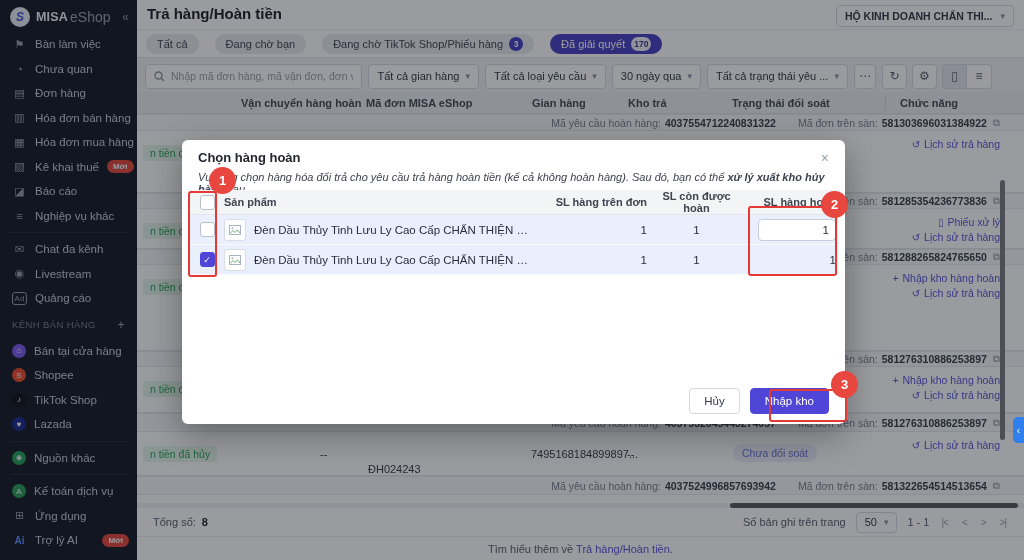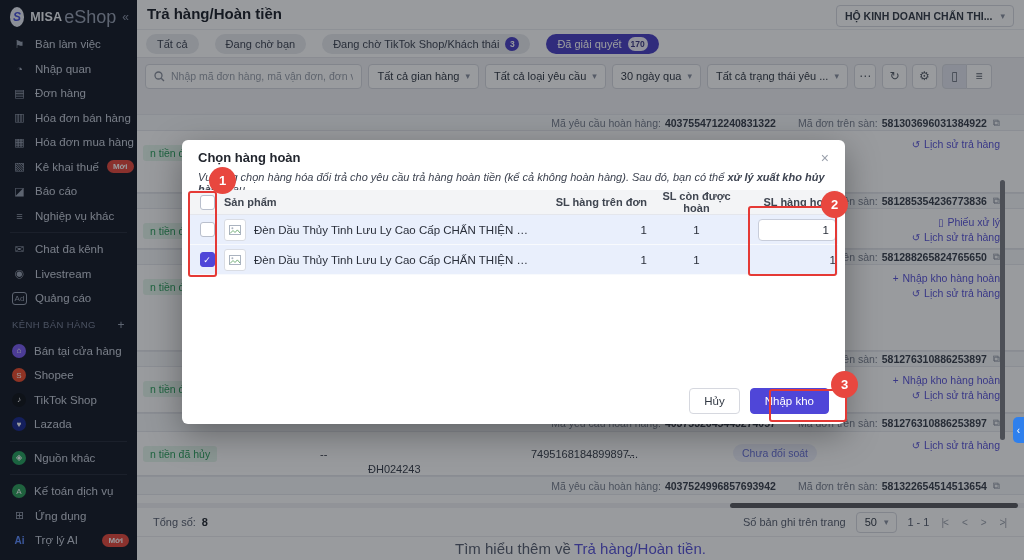--- a/index.html
+++ b/index.html
@@ -5,21 +5,21 @@
   * { box-sizing: border-box; margin: 0; padding: 0; }
   html,body { width:1024px; height:560px; }
   body { font-family:"Liberation Sans","DejaVu Sans",sans-serif; font-size:12px; color:#2b3039; }
   #app { position:relative; width:1024px; height:560px; overflow:hidden; background:#fff; }
 
   
   #sidebar { position:absolute; left:0; top:0; width:137px; height:560px; background:#161b27; z-index:1; }
   .logo-row { display:flex; align-items:center; gap:6px; padding:6px 8px 4px 10px; height:32px; }
   .logo-circle { width:20px; height:20px; border-radius:50%; background:#e9ecf5; color:#4650d8; font-weight:800; font-style:italic; font-size:12px; display:flex; align-items:center; justify-content:center; }
   .brand { color:#f2f4f9; font-weight:800; font-size:12.5px; letter-spacing:.2px; }
-  .brand-suffix { color:#9aa2b4; font-weight:500; font-size:18px; margin-left:-4px; }
+  .brand-suffix { color:#9aa2b4; font-weight:500; font-size:14px; margin-left:-4px; }
   .collapse { margin-left:auto; color:#8b93a6; font-size:12px; cursor:pointer; }
   .side-item { display:flex; align-items:center; gap:8px; height:24.5px; padding:0 8px 0 12px; color:#c6ccd8; font-size:11.5px; cursor:pointer; white-space:nowrap; }
   .side-item .ic { width:15px; text-align:center; color:#98a0b0; font-size:11px; flex:0 0 15px; }
   .side-item .ic.boxed { border:1px solid #98a0b0; border-radius:3px; font-size:8px; line-height:11px; height:13px; }
   .side-item .ic.ai { color:#5f8dff; font-weight:700; font-size:10px; }
   .chan { width:14px; height:14px; border-radius:50%; color:#fff; font-size:8px; display:flex; align-items:center; justify-content:center; flex:0 0 14px; }
   .side-divider { height:1px; background:#262c3a; margin:4px 10px; }
   .side-section { display:flex; align-items:center; height:28px; padding:0 12px; color:#788096; font-size:9.5px; letter-spacing:.4px; }
   .side-section .plus { margin-left:auto; color:#9aa2b4; font-size:12px; cursor:pointer; }
   .badge-new { margin-left:auto; background:#e5493d; color:#fff; font-size:8px; font-weight:700; padding:2px 6px; border-radius:8px; }
@@ -75,21 +75,21 @@
   .recon-pill { position:absolute; left:596px; top:12px; background:#eef0fb; color:#6a72d8; font-size:10.5px; padding:3px 9px; border-radius:10px; white-space:nowrap; }
 
   #vthumb { position:absolute; left:863px; top:180px; width:5px; height:260px; border-radius:3px; background:#7a7c84; cursor:pointer; }
   #hthumb { position:absolute; left:593px; top:503px; width:288px; height:5px; border-radius:3px; background:#5a5b60; cursor:pointer; }
 
   #pagebar { position:absolute; top:508px; left:0; right:0; height:29px; background:#fff; display:flex; align-items:center; padding:0 16px; border-bottom:1px solid #ececf0; font-size:11px; color:#596070; }
   #pagebar b { color:#262b33; margin-left:6px; }
   .pag-right { margin-left:auto; display:flex; align-items:center; gap:10px; }
   .pp-select { display:flex; align-items:center; gap:7px; border:1px solid #d7d9e0; border-radius:4px; height:21px; padding:0 8px; color:#343b47; cursor:pointer; }
   .pag-ic { color:#9aa0ab; font-size:10px; letter-spacing:-1px; cursor:pointer; padding:0 2px; }
-  #learnbar { position:absolute; top:537px; left:0; right:0; bottom:0; background:#fff; display:flex; align-items:center; justify-content:center; font-size:15px; color:#596070; }
+  #learnbar { position:absolute; top:537px; left:0; right:0; bottom:0; background:#fff; display:flex; align-items:center; justify-content:center; font-size:11px; color:#596070; }
   #learnbar a { color:#5a54d8; text-decoration:none; margin-left:3px; cursor:pointer; }
 
   
   #overlay { position:absolute; inset:0; background:rgba(13,16,25,0.42); z-index:20; }
   #modal { position:absolute; left:182px; top:140px; width:663px; height:284px; background:#fff; border-radius:6px; box-shadow:0 10px 34px rgba(0,0,0,.35); z-index:30; }
   .m-head { display:flex; align-items:center; padding:10px 16px 2px 16px; }
   .m-title { font-size:13px; font-weight:700; color:#22262e; }
   .m-close { margin-left:auto; color:#9aa0ab; font-size:14px; cursor:pointer; line-height:1; }
   .m-desc { margin:4px 16px 0 16px; font-style:italic; font-size:11px; color:#3d4350; }
   .m-desc b { font-weight:700; }
@@ -129,21 +129,21 @@
       <span class="brand-suffix">eShop</span>
       <span class="collapse">«</span>
     </div>
     <nav id="side-menu">
         <div class="side-item">
           <span class="ic">⚑</span>
           <span>Bàn làm việc</span>
         </div>
         <div class="side-item">
           <span class="ic">◔</span>
-          <span>Nhập quan</span>
+          <span>Chưa quan</span>
         </div>
         <div class="side-item">
           <span class="ic">▤</span>
           <span>Đơn hàng</span>
         </div>
         <div class="side-item">
           <span class="ic">▥</span>
           <span>Hóa đơn bán hàng</span>
         </div>
         <div class="side-item">
@@ -246,21 +246,21 @@
     </header>
 
     <div id="tabrow">
         <div class="tab">
           <span>Tất cả</span>
         </div>
         <div class="tab">
           <span>Đang chờ bạn</span>
         </div>
         <div class="tab">
-          <span>Đang chờ TikTok Shop/Khách thái</span>
+          <span>Đang chờ TikTok Shop/Phiếu hàng</span>
           <span class="cnt">3</span>
         </div>
         <div class="tab active">
           <span>Đã giải quyết</span>
           <span class="cnt">170</span>
         </div>
       </div>
     <div id="contentbg"></div>
 
     <div id="filterrow">
@@ -293,20 +293,29 @@
       <div class="right-icons">
         <div class="sq-btn">↻</div>
         <div class="sq-btn">⚙</div>
         <div class="toggle-group">
           <div class="sq-btn">▯</div>
           <div class="sq-btn">≡</div>
         </div>
       </div>
     </div>
 
+    <div id="thead">
+        <div class="th-div"></div>
+        <span class="th" style="left: 104px;">Vận chuyển hàng hoàn</span>
+        <span class="th" style="left: 229px;">Mã đơn MISA eShop</span>
+        <span class="th" style="left: 395px;">Gian hàng</span>
+        <span class="th" style="left: 491px;">Kho trả</span>
+        <span class="th" style="left: 595px;">Trạng thái đối soát</span>
+        <span class="th" style="left: 763px;">Chức năng</span>
+      </div>
     <div id="tbody">
         <div class="ghead" style="height: 17px;">
           <span class="glabel">Mã yêu cầu hoàn hàng:</span>
           <span class="gvalue">4037554712240831322</span>
           <span class="gap"></span>
           <span class="glabel">Mã đơn trên sàn:</span>
           <span class="gvalue">581303696031384922</span>
           <span class="copy-ic">⧉</span>
         </div>
         <div class="gbody" style="height: 62px;">

